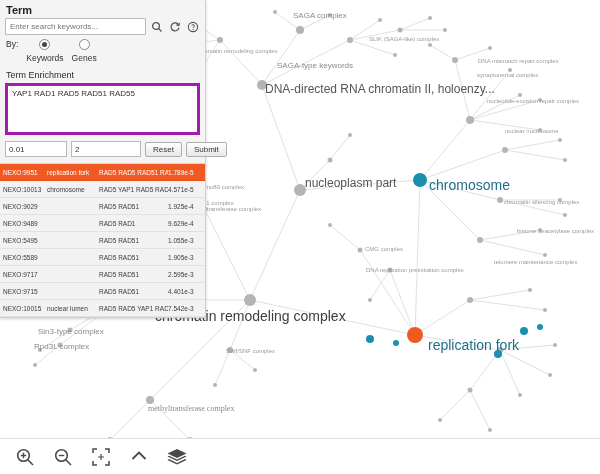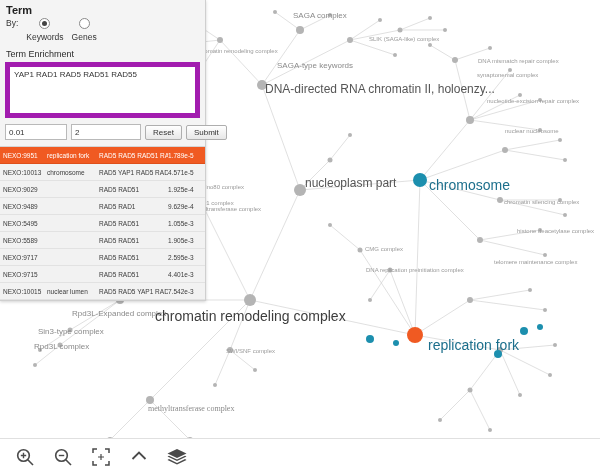--- a/index.html
+++ b/index.html
@@ -116,21 +116,21 @@
 
   .section-title {
     padding: 2px 6px 3px 6px;
     font-size: 9px;
     color: #2b2b2b;
   }
   #term-box {
     margin: 0 5px 6px 5px;
     height: 40px;
     background: #ffffff;
-    border: 5px solid #a21caf;
+    border: 3px solid #a21caf;
     font-size: 8px;
     color: #333;
     padding: 3px 4px;
     line-height: 1.3;
     overflow: hidden;
   }
 
   .params-row {
     display: flex;
     align-items: center;
@@ -410,20 +410,42 @@
         <div class="net-label lvl4" style="left: 226px; top: 348px;">SWI/SNF complex</div>
         <div class="net-label lvl3" style="left: 148px; top: 404px; font-family: Liberation Serif, serif;">methyltransferase complex</div>
         <div class="net-label lvl4" style="left: 155px; top: 438px;">COMPASS complex</div>
       </div>
   </div>
 
   <div id="panel">
 
     <div id="panel-title">Term</div>
 
+    <div class="search-row">
+      <input id="search-input" type="text" placeholder="Enter search keywords..." style="">
+      <div class="icon-btn">
+        <svg width="12" height="12" viewBox="0 0 12 12" fill="none" stroke="#555" stroke-width="1.3">
+          <circle cx="5" cy="5" r="3.4"></circle>
+            <path d="M7.6 7.6 L10.5 10.5"></path>
+        </svg>
+      </div>
+      <div class="icon-btn">
+        <svg width="12" height="12" viewBox="0 0 12 12" fill="none" stroke="#555" stroke-width="1.2">
+          <path d="M9.7 4.2A4 4 0 1 0 10 6.6"></path>
+            <path d="M10.4 1.8 L9.9 4.4 L7.4 3.8"></path>
+        </svg>
+      </div>
+      <div class="icon-btn">
+        <svg width="12" height="12" viewBox="0 0 12 12" fill="none" stroke="#555" stroke-width="1.1">
+          <circle cx="6" cy="6" r="4.6"></circle>
+          <path d="M4.8 4.7a1.3 1.3 0 1 1 1.5 1.5v0.8" stroke-width="1"></path>
+          <circle cx="6.2" cy="8.6" r="0.5" fill="#555" stroke="none"></circle>
+        </svg>
+      </div>
+    </div>
 
     <div class="radio-row">
       <span>By:</span>
       <label class="radio-item">
         <span class="radio checked"></span>
         <span>Keywords</span>
       </label>
       <label class="radio-item">
         <span class="radio"></span>
         <span>Genes</span>

